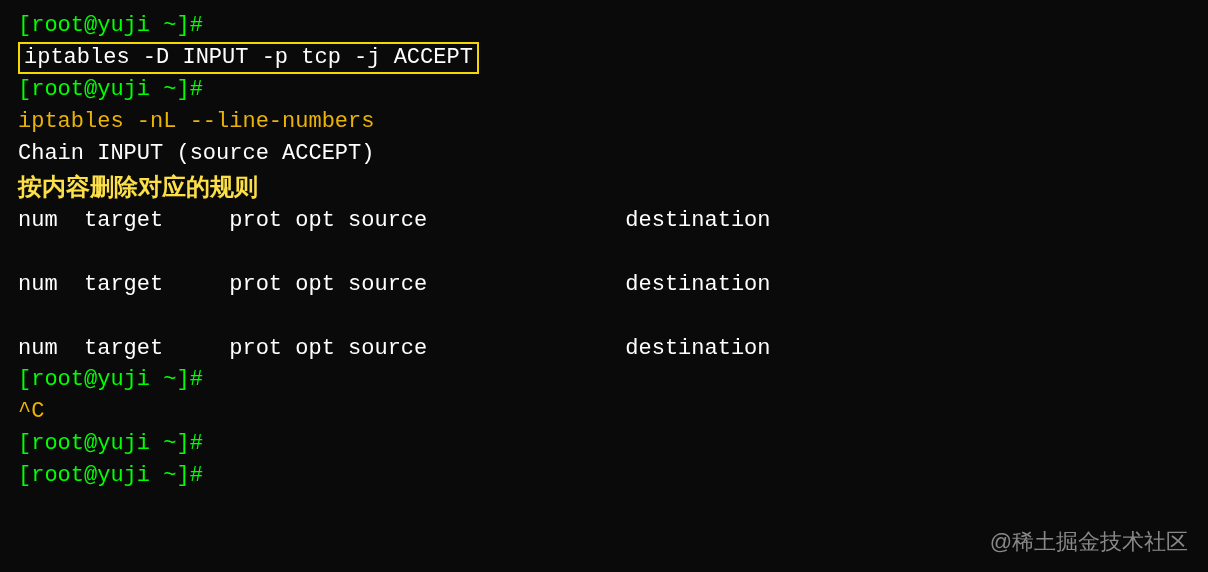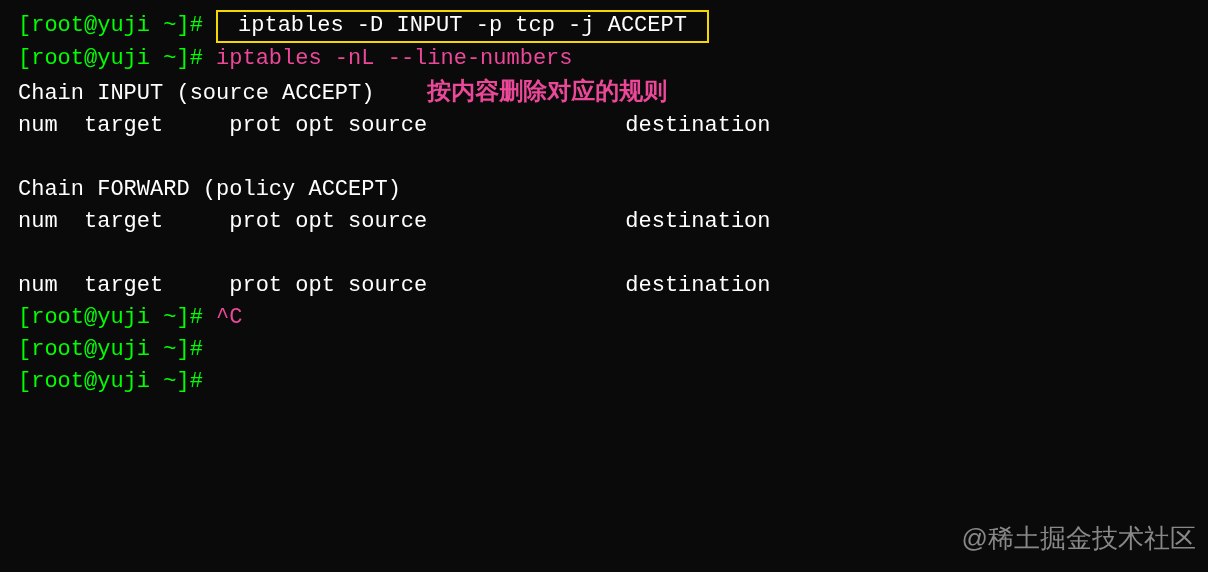--- a/index.html
+++ b/index.html
@@ -24,56 +24,57 @@
       height: 100%;
       background-color: #0a0a0a;
       padding: 10px 18px;
       position: relative;
     }
 
     .line {
       display: flex;
       align-items: baseline;
       white-space: pre;
+      flex-direction: column;
     }
 
     .prompt {
       color: #00ff00;
     }
 
     .command {
-      color: #ec4899;
+      color: #eab308;
     }
 
     .highlighted-command {
       color: #ffffff;
       border: 2px solid #f5d800;
-      padding: 0 20px;
+      padding: 0 4px;
       display: inline-block;
       line-height: 1.3;
     }
 
     .output-white {
       color: #ffffff;
     }
 
     .chinese-annotation {
-      color: #ec4899;
+      color: #fde047;
       font-family: 'SimHei', 'Microsoft YaHei', sans-serif;
       font-size: 24px;
       font-weight: bold;
     }
 
     .watermark {
       position: absolute;
       bottom: 14px;
-      right: 12px;
+      right: 20px;
       color: #888888;
       font-family: 'SimHei', 'Microsoft YaHei', sans-serif;
-      font-size: 26px;
+      font-size: 22px;
     }
 
     .row {
       min-height: 1.45em;
     }
   </style>
 </head>
 <body>
 
 <div class="terminal">
@@ -90,23 +91,20 @@
     <span class="output-white">Chain INPUT (source ACCEPT)    </span><span class="chinese-annotation">按内容删除对应的规则</span>
   </div>
 
   <div class="line row">
     <span class="output-white">num  target     prot opt source               destination</span>
   </div>
 
 
   <div class="line row">&nbsp;</div>
 
-  <div class="line row">
-    <span class="output-white">Chain FORWARD (policy ACCEPT)</span>
-  </div>
 
   <div class="line row">
     <span class="output-white">num  target     prot opt source               destination</span>
   </div>
 
   <div class="line row">&nbsp;</div>
 
 
   <div class="line row">
     <span class="output-white">num  target     prot opt source               destination</span>

